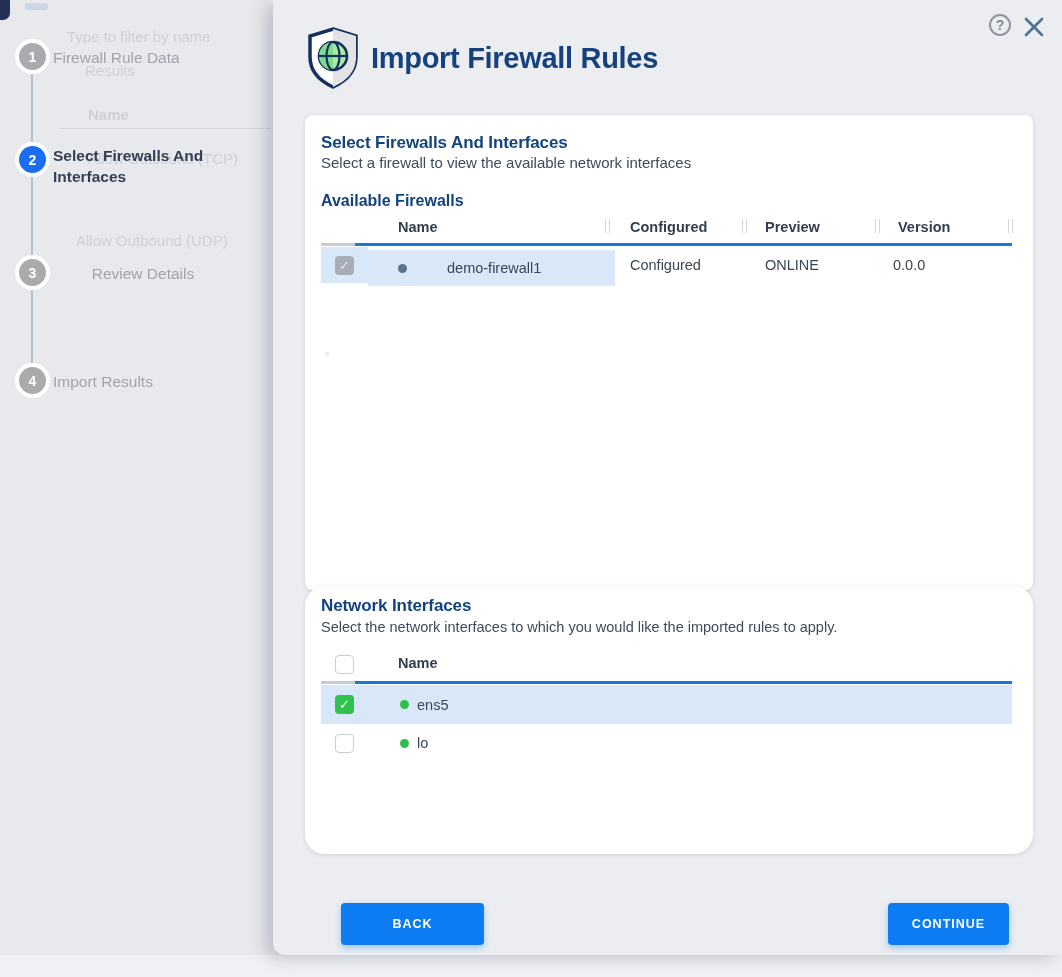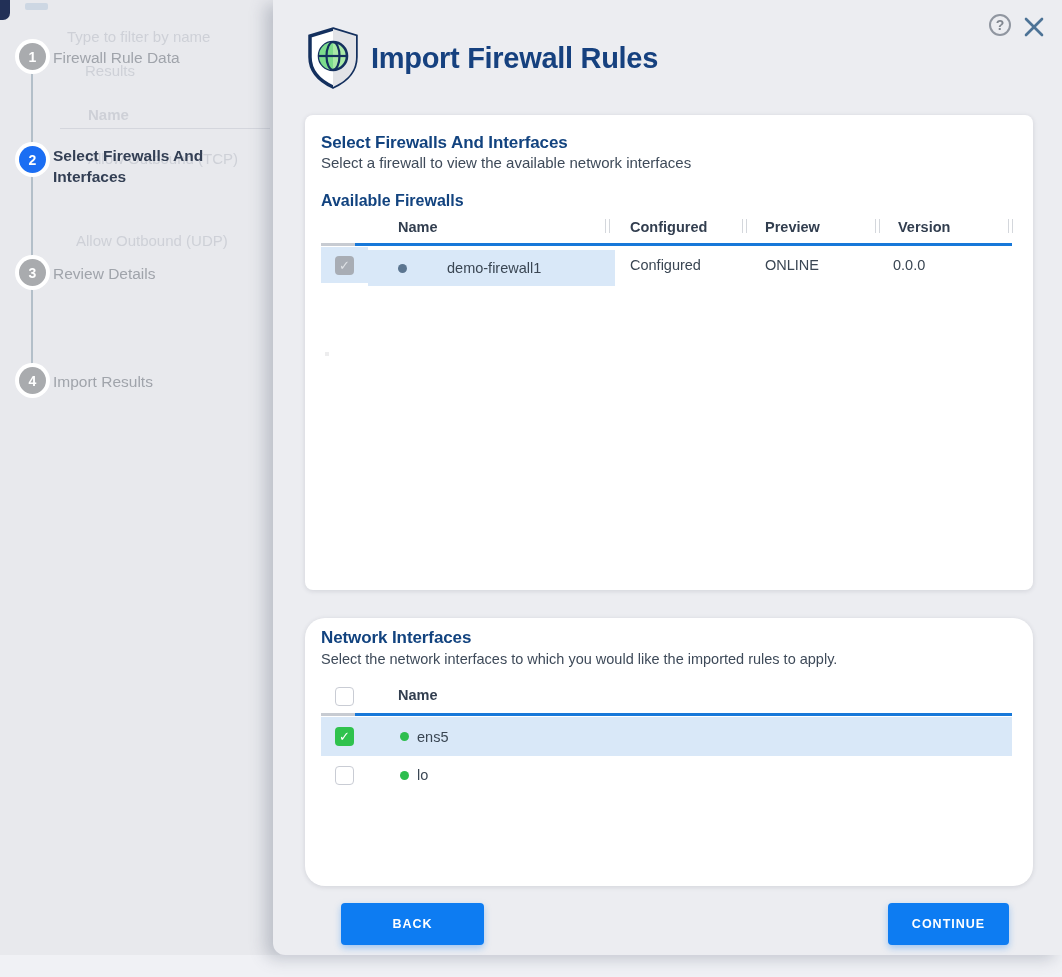--- a/index.html
+++ b/index.html
@@ -35,21 +35,21 @@
 
   .help-icon { position:absolute; left:716px; top:14px; width:22px; height:22px; border:2px solid #9096a0;
                border-radius:50%; color:#80868f; font-size:14px; font-weight:700;
                display:flex; align-items:center; justify-content:center; cursor:pointer; }
   .close-icon { position:absolute; left:749px; top:15px; width:24px; height:24px; cursor:pointer; }
 
   
   .card { position:absolute; left:32px; width:728px; background:#ffffff; border-radius:8px;
           box-shadow:0 1px 5px rgba(40,50,70,0.14); }
   .card-firewalls { top:115px; height:475px; }
-  .card-interfaces { top:618px; height:268px;border-radius:20px; }
+  .card-interfaces { top:586px; height:268px;border-radius:20px; }
 
   .card h2 { position:absolute; left:16px; font-size:17px; font-weight:800; color:#12437f; letter-spacing:-0.1px; }
   .card .subtitle { position:absolute; left:16px; font-size:15px; color:#3e4a59; }
   .card h3 { position:absolute; left:16px; font-size:16px; font-weight:800; color:#12437f; }
 
   .col-divider { position:absolute; width:5px; height:14px; border-left:1px solid #d4d7dc; border-right:1px solid #d4d7dc; }
   .thead-label { position:absolute; font-size:14.5px; font-weight:700; color:#323e4f; }
   .rule-gray { position:absolute; height:3px; background:#c7cbd2; }
   .rule-blue { position:absolute; height:3px; background:#1778d9; }
 
@@ -96,21 +96,21 @@
   <div class="step-label" style="top:47px;">Firewall Rule Data</div>
 
   <div class="step-circle active" style="top:146px;">
     <span>2</span>
   </div>
   <div class="step-label active" style="top:145px; width:165px;">Select Firewalls And Interfaces</div>
 
   <div class="step-circle" style="top:259px;">
     <span>3</span>
   </div>
-  <div class="step-label" style="top:263px;">Review Details</div>
+  <div class="step-label" style="top:263px;text-align:center;">Review Details</div>
 
   <div class="step-circle" style="top:367px;">
     <span>4</span>
   </div>
   <div class="step-label" style="top:371px;">Import Results</div>
 </div>
 
 <div class="panel">
 
   <div class="dialog-header">

